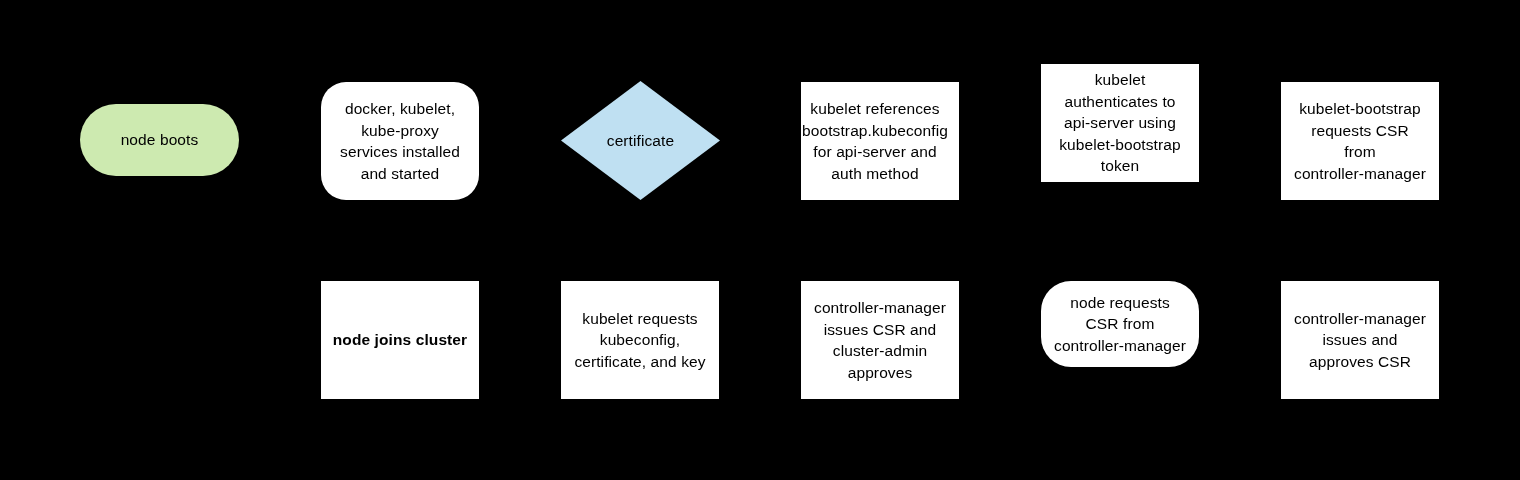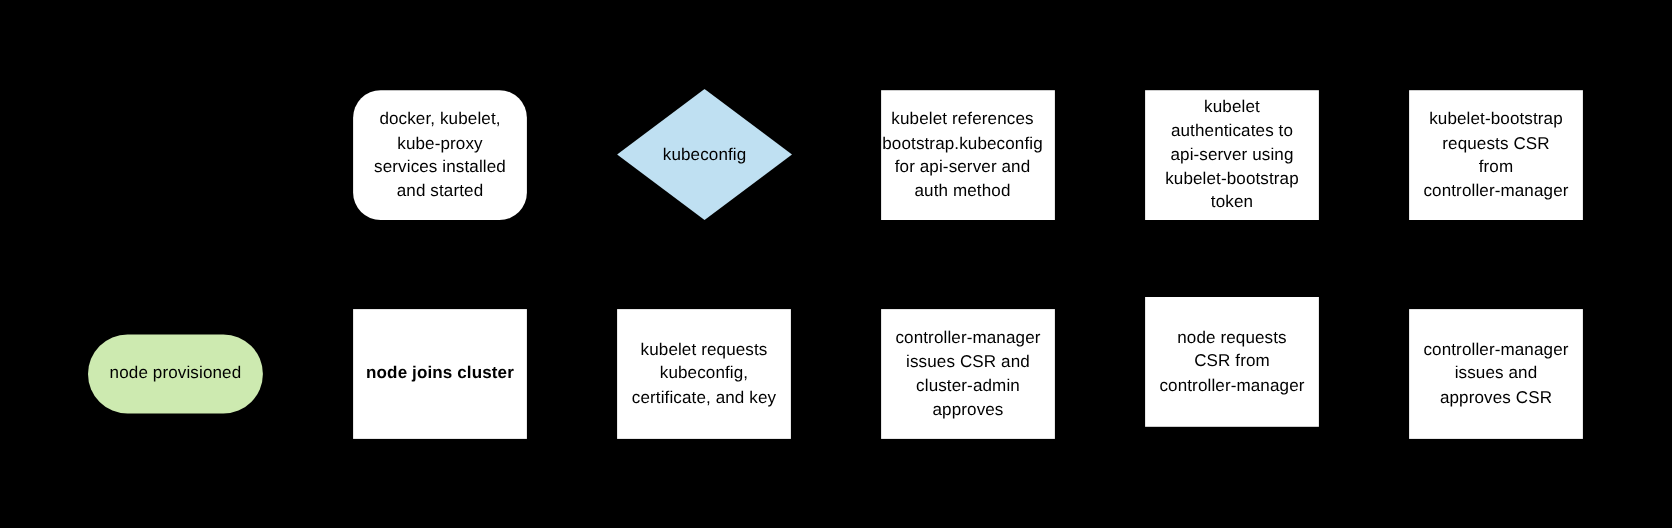--- a/index.html
+++ b/index.html
@@ -70,77 +70,77 @@
   .overflow-x .label {
     width: 178px;
     margin-left: -10px;
   }
 </style>
 </head>
 <body>
 
 <div id="canvas">
 
+  <div class="node terminator" style="left:80px; top:104px; width:159px; height:72px;">
+    <span class="label">node boots</span>
+  </div>
 
   <div class="node process" style="left:321px; top:82px; width:158px; height:118px;border-radius:25px;">
     <span class="label">docker, kubelet,
 kube-proxy
 services installed
 and started</span>
   </div>
 
   <div class="node decision" style="left:561px; top:81px; width:159px; height:119px;">
     <span class="diamond-bg"></span>
-    <span class="label">kubeconfig</span>
+    <span class="label">certificate</span>
   </div>
 
   <div class="node process overflow-x" style="left:801px; top:82px; width:158px; height:118px;text-align:center;">
     <span class="label">kubelet references
 bootstrap.kubeconfig
 for api-server and
 auth method</span>
   </div>
 
-  <div class="node process" style="left:1041px; top:82px; width:158px; height:118px;">
+  <div class="node process" style="left:1041px; top:64px; width:158px; height:118px;">
     <span class="label">kubelet
 authenticates to
 api-server using
 kubelet-bootstrap
 token</span>
   </div>
 
   <div class="node process" style="left:1281px; top:82px; width:158px; height:118px;">
     <span class="label">kubelet-bootstrap
 requests CSR
 from
 controller-manager</span>
   </div>
 
-  <div class="node terminator" style="left:80px; top:304px; width:159px; height:72px;">
-    <span class="label">node provisioned</span>
-  </div>
 
   <div class="node process" style="left:321px; top:281px; width:158px; height:118px;font-weight:bold;">
     <span class="label">node joins cluster</span>
   </div>
 
   <div class="node process" style="left:561px; top:281px; width:158px; height:118px;">
     <span class="label">kubelet requests
 kubeconfig,
 certificate, and key</span>
   </div>
 
   <div class="node process" style="left:801px; top:281px; width:158px; height:118px;">
     <span class="label">controller-manager
 issues CSR and
 cluster-admin
 approves</span>
   </div>
 
-  <div class="node process" style="left:1041px; top:270px; width:158px; height:118px;">
+  <div class="node process" style="left:1041px; top:281px; width:158px; height:86px;border-radius:30px;">
     <span class="label">node requests
 CSR from
 controller-manager</span>
   </div>
 
   <div class="node process" style="left:1281px; top:281px; width:158px; height:118px;">
     <span class="label">controller-manager
 issues and
 approves CSR</span>
   </div>

